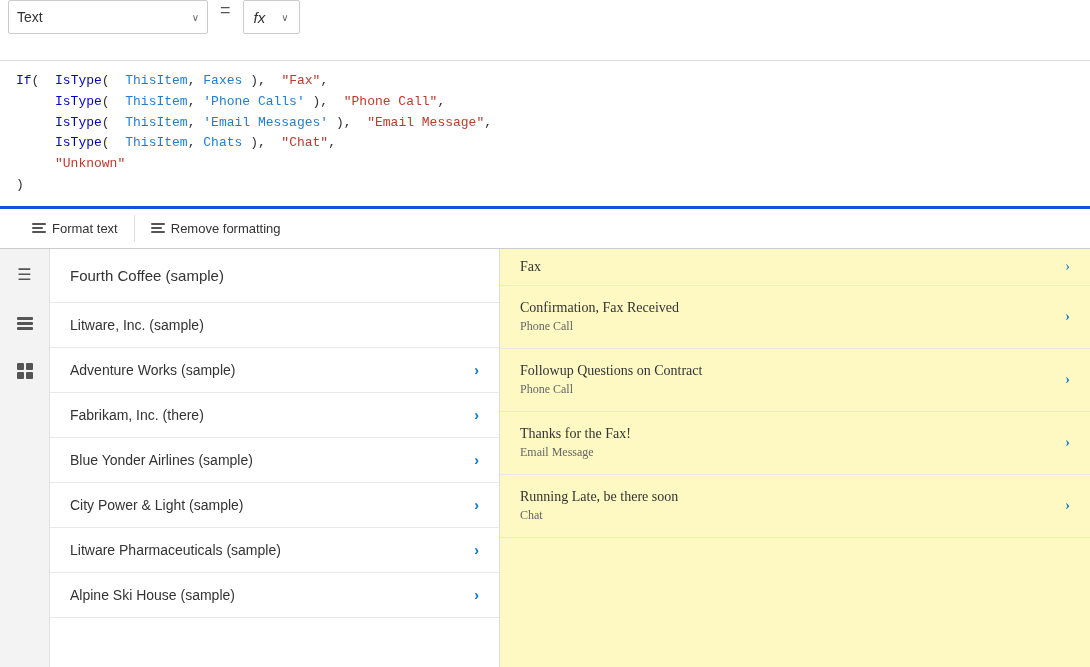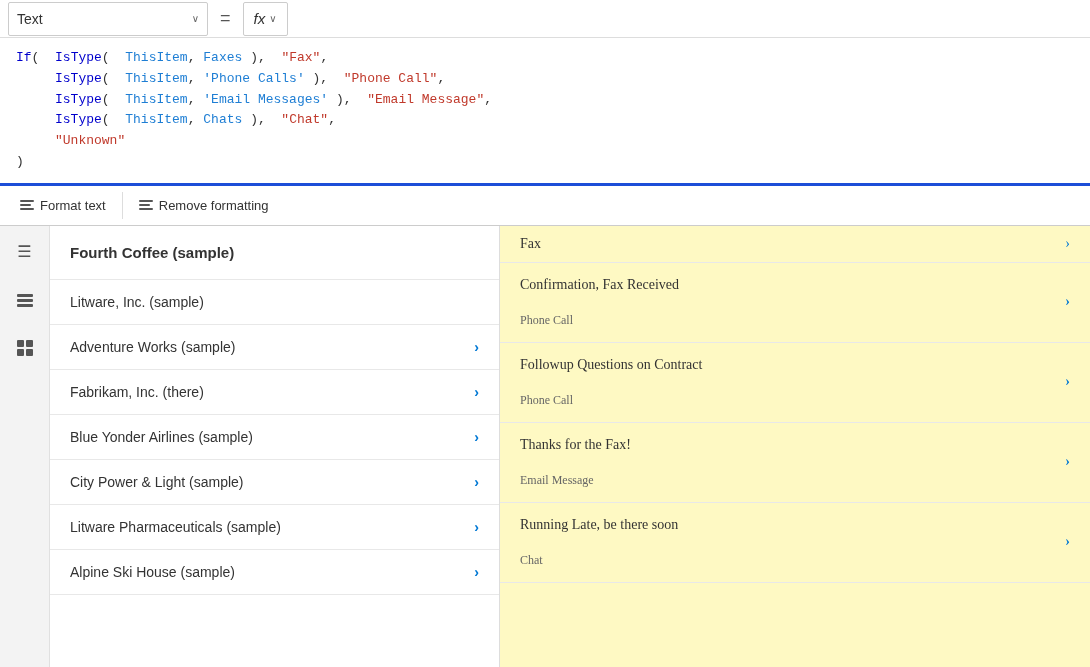--- a/index.html
+++ b/index.html
@@ -9,24 +9,23 @@
       width: 1090px;
       height: 667px;
       overflow: hidden;
       display: flex;
       flex-direction: column;
     }
 
     
     .top-bar {
       display: flex;
-      align-items: center;
       background: #fff;
       border-bottom: 1px solid #ddd;
-      height: 38px;
+      height: 61px;
       padding: 0 8px;
       gap: 8px;
       flex-shrink: 0;
     }
     .text-dropdown {
       display: flex;
       align-items: center;
       border: 1px solid #ccc;
       border-radius: 2px;
       padding: 4px 8px;
@@ -52,21 +51,21 @@
     }
     .fx-box {
       display: flex;
       align-items: center;
       border: 1px solid #ccc;
       border-radius: 2px;
       padding: 4px 10px;
       height: 34px;
       background: #fff;
       cursor: pointer;
-      gap: 4px;
+      gap: 16px;
     }
     .fx-text {
       font-style: italic;
       font-size: 15px;
       color: #333;
     }
     .fx-chevron {
       font-size: 10px;
       color: #666;
     }
@@ -88,21 +87,21 @@
     .formula-area .paren { color: #333; }
     .formula-area .comma { color: #333; }
 
     
     .format-toolbar {
       background: #fff;
       border-bottom: 1px solid #ccc;
       display: flex;
       align-items: center;
       height: 40px;
-      padding: 0 4px;
+      padding: 0 16px;
       gap: 0;
       flex-shrink: 0;
     }
     .toolbar-btn {
       display: flex;
       align-items: center;
       gap: 6px;
       padding: 6px 16px;
       cursor: pointer;
       border: none;
@@ -170,21 +169,21 @@
       align-items: center;
       padding: 14px 20px;
       border-bottom: 1px solid #e8e8e8;
       cursor: pointer;
       font-size: 14px;
       color: #333;
     }
     .list-item:first-child {
       padding: 18px 20px;
       font-size: 15px;
-      font-weight: 700;
+      font-weight: 400;
     }
     .list-item .item-text { flex: 1; }
     .list-item .chevron-right {
       color: #0078d4;
       font-size: 14px;
       font-weight: bold;
     }
 
     
     .right-panel {
@@ -202,21 +201,21 @@
     }
     .right-item .item-info { flex: 1; }
     .right-item .item-title {
       font-size: 14px;
       color: #333;
       font-weight: 400;
     }
     .right-item .item-subtitle {
       font-size: 12px;
       color: #666;
-      margin-top: 20px;
+      margin-top: 3px;
     }
     .right-item .chevron-right {
       color: #0078d4;
       font-size: 14px;
       font-weight: bold;
     }
     .right-item-fax {
       padding: 10px 20px 10px 20px;
       border-bottom: 1px solid #e8e8e8;
       display: flex;

